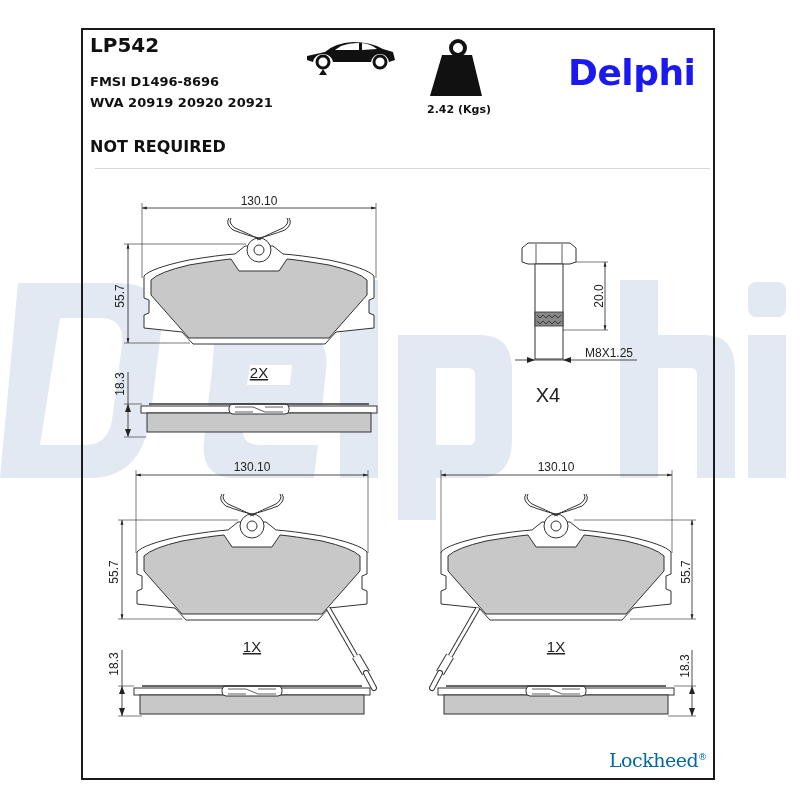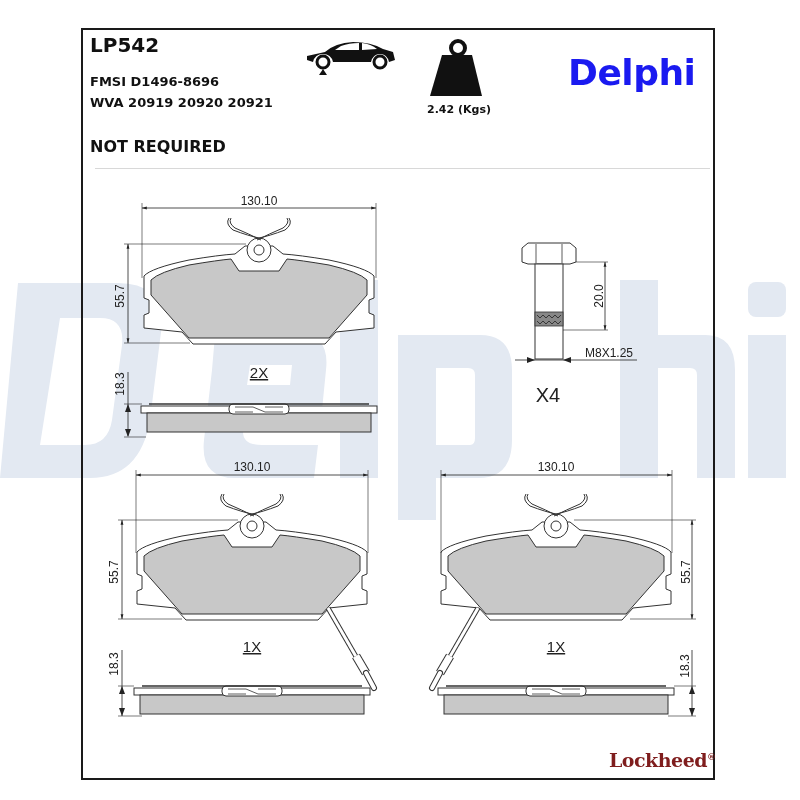--- a/index.html
+++ b/index.html
@@ -6,21 +6,21 @@
   body { width:800px; height:800px; position:relative; overflow:hidden; font-family:"DejaVu Sans", sans-serif; }
   .frame { position:absolute; left:81px; top:28px; width:630px; height:748px; border:2px solid #1a1a1a; background:#ffffff; overflow:hidden; }
   .watermark { position:absolute; left:0; top:0; width:800px; height:800px; pointer-events:none; }
   .hdr-text { position:absolute; color:#111; font-weight:bold; white-space:nowrap; }
   .code { left:90px; top:33px; font-size:20px; }
   .fmsi { left:90px; top:74px; font-size:13px; }
   .wva { left:90px; top:95px; font-size:13px; }
   .notreq { left:90px; top:137px; font-size:16px; }
   .weight-label { left:427px; top:103px; font-size:11px; }
   .brand { position:absolute; left:568px; top:52px; font-size:36px; font-weight:bold; color:#1a1af0; letter-spacing:-0.5px; font-family:"DejaVu Sans", sans-serif; }
-  .lockheed { position:absolute; left:609px; top:749px; font-size:19px; font-weight:bold; color:#7f1d1d; font-family:"DejaVu Serif", serif; letter-spacing:-0.5px; }
+  .lockheed { position:absolute; left:609px; top:749px; font-size:19px; font-weight:normal; color:#0369a1; font-family:"DejaVu Serif", serif; letter-spacing:-0.5px; }
   .lockheed sup { font-size:9px; font-family:"DejaVu Sans", sans-serif; }
   .divider { position:absolute; left:95px; top:168px; width:615px; height:1px; background:#d8d8d8; }
   svg.drawing { position:absolute; left:0; top:0; }
   .dim { font-family:"Liberation Sans", sans-serif; font-size:12px; fill:#222; }
   .qty { font-family:"Liberation Sans", sans-serif; font-size:15px; fill:#222; }
 </style>
 </head>
 <body>
 
 <svg class="watermark" width="800" height="800" viewBox="0 0 800 800">

